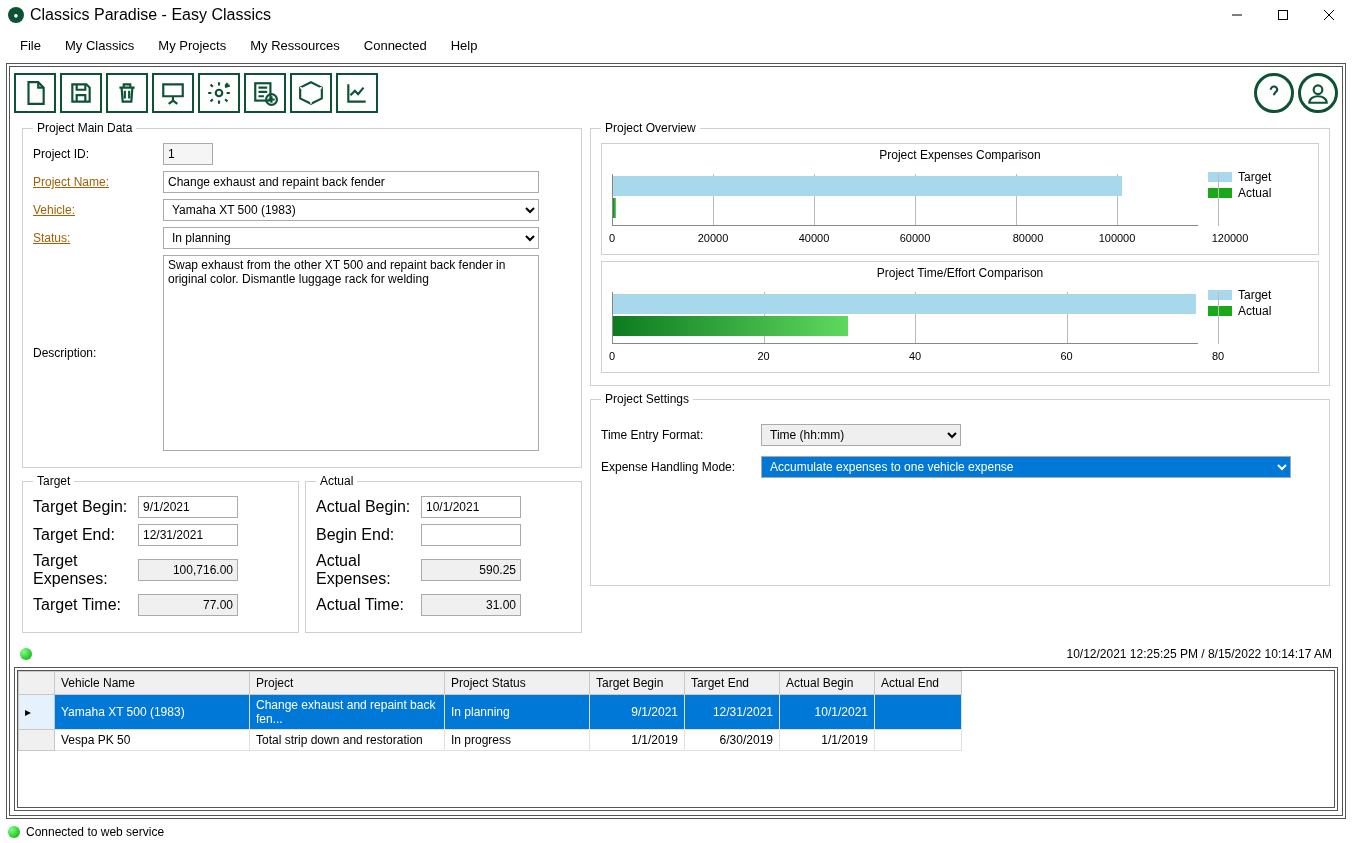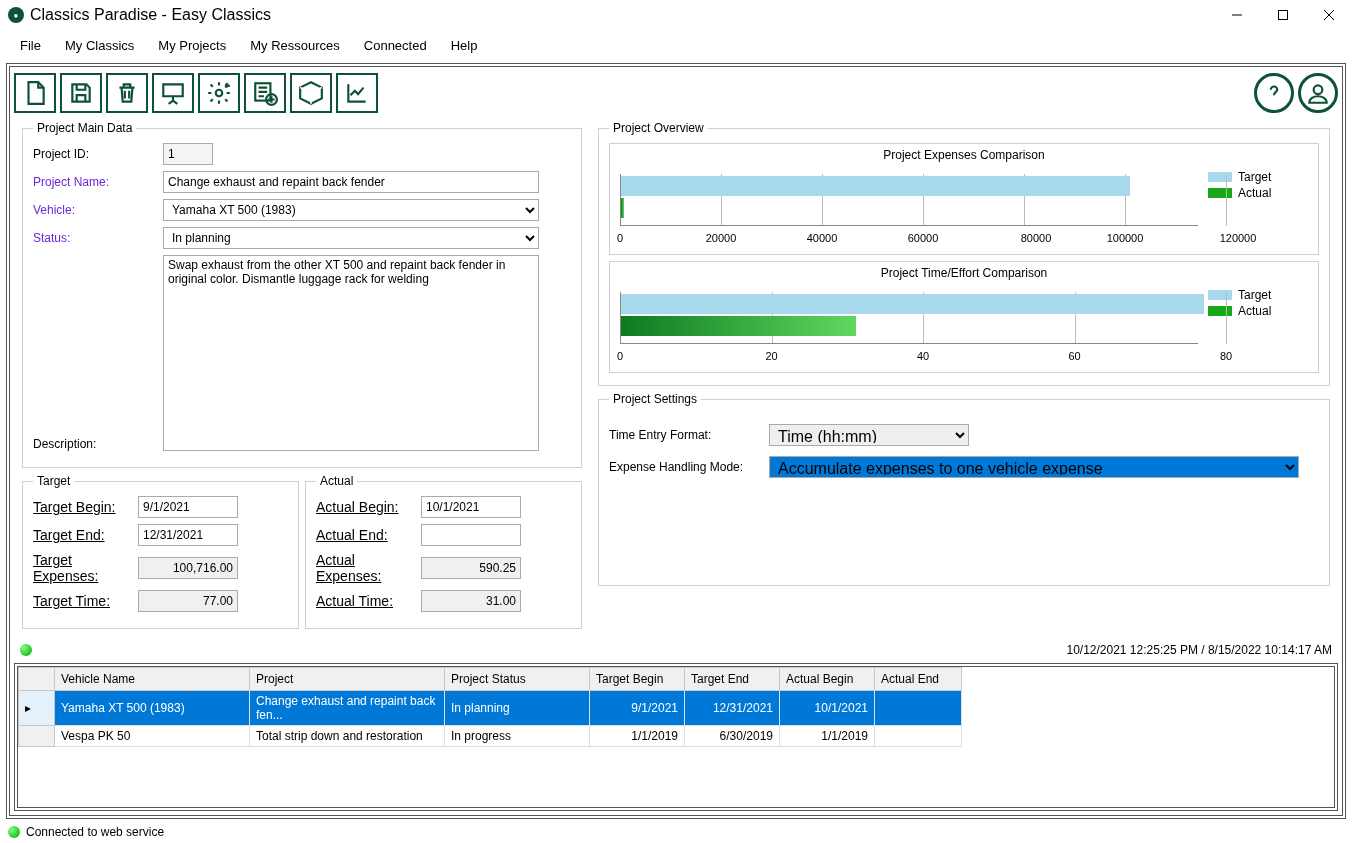--- a/index.html
+++ b/index.html
@@ -22,41 +22,41 @@
 .inner-frame { border: 1px solid #555; height: 100%; padding: 4px; display: flex; flex-direction: column; }
 
 
 .toolbar { display: flex; gap: 4px; padding: 2px 0 4px 0; }
 .toolbar .tool-btn { width: 42px; height: 40px; border: 2px solid #0d5235; display: flex; align-items: center; justify-content: center; color: #0d5235; }
 .toolbar .tool-btn svg { width: 26px; height: 26px; fill: none; stroke: #0d5235; stroke-width: 2; }
 .toolbar .spacer { flex: 1; }
 .toolbar .tool-btn.round { border-radius: 50%; width: 40px; height: 40px; border-width: 3px; }
 
 
-.content { display: flex; gap: 16px; padding: 4px 8px; }
+.content { display: flex; gap: 8px; padding: 4px 8px; }
 .col-left { width: 560px; }
 .col-right { flex: 1; }
 
 
 fieldset { border: 1px solid #d0d0d0; padding: 8px 10px 10px 10px; margin-bottom: 6px; position: relative; }
 legend { font-size: 12px; padding: 0 4px; }
 .form-row { display: flex; align-items: center; margin-bottom: 6px; }
 .form-row label { width: 130px; font-size: 12px; }
-.form-row label.link { color: #6d28d9; }
+.form-row label.link { text-decoration: underline; color: #a16207; }
 .form-row input[type=text], .form-row select { font-size: 12px; padding: 2px 4px; border: 1px solid #aaa; background: #fff; height: 22px; }
 .form-row input.small-ro { width: 50px; background: #f5f5f5;}
 .form-row input.wide { width: 376px; }
 .form-row select.wide { width: 376px; }
 .form-row textarea { width: 376px; height: 196px; font-size: 12px; font-family: inherit; padding: 2px 4px; border: 1px solid #aaa; resize: none; }
-.form-row.align-top { align-items: flex-end; }
+.form-row.align-top { align-items: center; }
 
 .two-col { display: flex; gap: 6px; }
 .two-col fieldset { flex: 1; }
 .ta-row { display: flex; align-items: center; margin-bottom: 6px; }
-.ta-row label { width: 105px; font-size: 14px; text-decoration: underline; }
+.ta-row label { width: 105px; font-size: 16px; }
 .ta-row input { width: 100px; text-align: left; font-size: 12px; padding: 2px 4px; border: 1px solid #aaa; height: 22px; }
 .ta-row input.ro { background: #f0f0f0; text-align: right; }
 
 
 .chart-box { border: 1px solid #d0d0d0; margin-bottom: 6px; padding: 4px 10px 8px 10px; position: relative; }
 .chart-title { text-align: center; font-size: 12px; margin-bottom: 2px; }
 .chart-body { display: flex; }
 .chart-plot { flex: 1; position: relative; height: 82px; }
 .chart-legend { width: 110px; font-size: 12px; padding-left: 10px; padding-top: 6px; }
 .legend-item { display: flex; align-items: center; gap: 6px; margin-bottom: 2px; }
@@ -67,23 +67,23 @@
 .axis-line { position: absolute; left: 0; right: 0; bottom: 20px; border-top: 1px solid #888; }
 .axis-v { position: absolute; top: 10px; bottom: 20px; left: 0; border-left: 1px solid #888; }
 .tick-label { position: absolute; bottom: 2px; font-size: 11px; transform: translateX(-50%); }
 .bar { position: absolute; height: 20px; }
 .bar-target { background: #a8d8ec; top: 12px; }
 .bar-actual { background: linear-gradient(to right, #0d7a20, #5fd85f); top: 34px; }
 
 
 .settings-row { display: flex; align-items: center; margin-bottom: 10px; }
 .settings-row label { width: 160px; font-size: 12px; }
-.settings-row select { width: 200px; font-size: 16px; padding: 2px 4px; border: 1px solid #aaa; height: 22px; }
+.settings-row select { width: 200px; font-size: 12px; padding: 2px 4px; border: 1px solid #aaa; height: 22px; }
 .settings-row select.wide { width: 530px; }
-.settings-row select.selected { background: #0078d7; color: #000000; }
+.settings-row select.selected { background: #0078d7; color: #ffffff; }
 
 
 .status-strip { display: flex; align-items: center; padding: 4px 6px; font-size: 12px; margin-top: auto; }
 .led { width: 12px; height: 12px; background: radial-gradient(circle at 30% 30%, #7fff7f, #0a0); border-radius: 50%; margin-right: 6px; }
 
 
 .grid-wrap { flex: 1; border: 1px solid #555; margin-top: 2px; padding: 2px; }
 .grid-inner { border: 1px solid #555; height: 100%; overflow: auto; }
 table.datagrid { border-collapse: collapse; font-size: 12px; }
 table.datagrid th { background: #f0f0f0; border: 1px solid #c8c8c8; padding: 4px 6px; text-align: left; font-weight: normal; }
@@ -245,21 +245,21 @@
                 <input type="text" class="ro" readonly="" value="77.00" style="">
               </div>
         </fieldset>
         <fieldset>
           <legend>Actual</legend>
           <div class="ta-row">
                 <label>Actual Begin:</label>
                 <input type="text" value="10/1/2021" style="">
               </div>
           <div class="ta-row">
-                <label>Actual End:</label>
+                <label>Begin End:</label>
                 <input type="text" value="" style="">
               </div>
           <div class="ta-row">
                 <label>Actual Expenses:</label>
                 <input type="text" class="ro" readonly="" value="590.25" style="">
               </div>
           <div class="ta-row">
                 <label>Actual Time:</label>
                 <input type="text" class="ro" readonly="" value="31.00" style="">
               </div>

